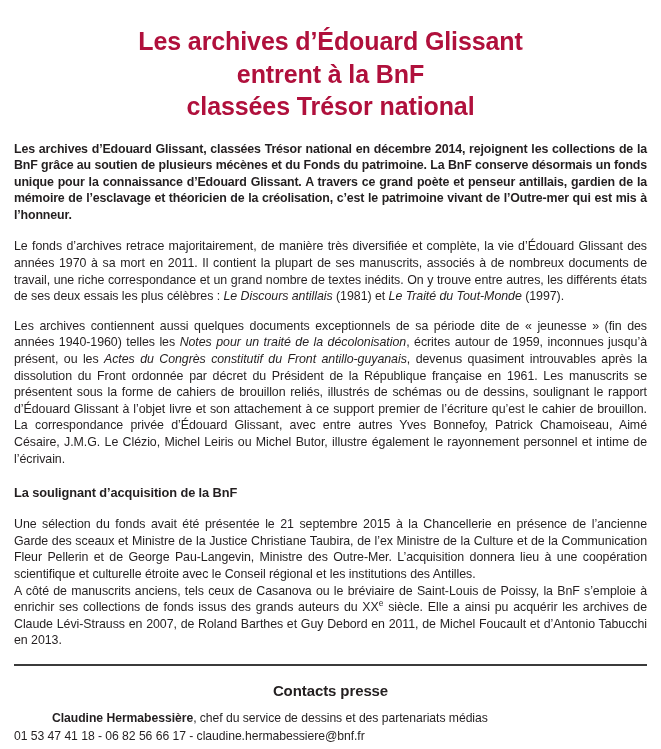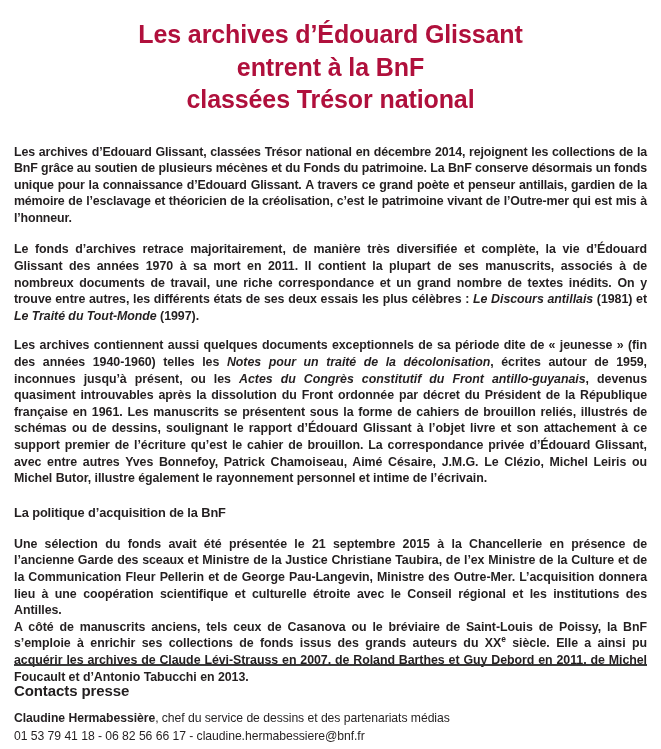--- a/index.html
+++ b/index.html
@@ -13,50 +13,49 @@
     overflow: hidden;
     font-family: "Liberation Sans", sans-serif;
     color: #231f20;
     -webkit-font-smoothing: antialiased;
   }
 
   .page {
     width: 661px;
     height: 749px;
     box-sizing: border-box;
-    padding: 7px 14px;
+    padding: 14px 14px;
     position: relative;
   }
 
   
   .doc-title {
     color: #b0103c;
     font-weight: bold;
     font-size: 25px;
     line-height: 1.30;
     text-align: center;
     letter-spacing: -0.1px;
     margin: 0;
     padding-top: 11px;
   }
   .doc-title .tline { display: block; }
 
   
   .body-block {
-    margin-top: 28px;
+    margin-top: 18px;
   }
 
   p.para {
     margin: 0;
     font-size: 12.4px;
     line-height: 16.6px;
     text-align: justify;
     text-justify: inter-word;
     letter-spacing: -0.05px;
-    font-weight: bold;
   }
 
   p.lead {
     font-weight: bold;
     letter-spacing: -0.15px;
   }
 
   p.gap {
     margin-top: 15px;
   }
@@ -99,59 +98,60 @@
     height: 0;
     border-top: 2px solid #3b3b3b;
     margin: 0 0 16px 0;
   }
   h3.contacts-title {
     margin: 0 0 11px 0;
     font-size: 15px;
     line-height: 17px;
     font-weight: bold;
     letter-spacing: -0.1px;
+    text-align: center;
   }
   .contact-line {
     font-size: 12.2px;
     line-height: 17.5px;
     letter-spacing: -0.05px;
     white-space: nowrap;
   }
-  .contact-line b { font-weight: bold; }
+  .contact-line b { font-weight: bold; margin-left: 38px; }
 </style>
 </head>
 <body>
 
 <div class="page">
 
   <h1 class="doc-title">
     <span class="tline">Les archives d’Édouard Glissant</span>
     <span class="tline">entrent à la BnF</span>
     <span class="tline">classées Trésor national</span>
   </h1>
 
   <div class="body-block">
 
     <p class="para lead">Les archives d’Edouard Glissant, classées Trésor national en décembre 2014, rejoignent les collections de la BnF grâce au soutien de plusieurs mécènes et du Fonds du patrimoine. La BnF conserve désormais un fonds unique pour la connaissance d’Edouard Glissant. A travers ce grand poète et penseur antillais, gardien de la mémoire de l’esclavage et théoricien de la créolisation, c’est le patrimoine vivant de l’Outre-mer qui est mis à l’honneur.</p>
 
     <p class="para gap"><span>Le fonds d’archives retrace majoritairement, de manière très diversifiée et complète, la vie d’Édouard Glissant des années 1970 à sa mort en 2011. Il contient la plupart de ses manuscrits, associés à de nombreux documents de travail, une riche correspondance et un grand nombre de textes inédits. On y trouve entre autres, les différents états de ses deux essais les plus célèbres : </span><em class="title-it">Le Discours antillais</em><span> (1981) et </span><em class="title-it">Le Traité du Tout-Monde</em><span> (1997).</span></p>
 
     <p class="para gap-sm"><span>Les archives contiennent aussi quelques documents exceptionnels de sa période dite de « jeunesse » (fin des années 1940-1960) telles les </span><em class="title-it">Notes pour un traité de la décolonisation</em><span>, écrites autour de 1959, inconnues jusqu’à présent, ou les </span><em class="title-it">Actes du Congrès constitutif du Front antillo-guyanais</em><span>, devenus quasiment introuvables après la dissolution du Front ordonnée par décret du Président de la République française en 1961. Les manuscrits se présentent sous la forme de cahiers de brouillon reliés, illustrés de schémas ou de dessins, soulignant le rapport d’Édouard Glissant à l’objet livre et son attachement à ce support premier de l’écriture qu’est le cahier de brouillon. La correspondance privée d’Édouard Glissant, avec entre autres Yves Bonnefoy, Patrick Chamoiseau, Aimé Césaire, J.M.G. Le Clézio, Michel Leiris ou Michel Butor, illustre également le rayonnement personnel et intime de l’écrivain.</span></p>
 
-    <h2 class="subhead">La politique d’acquisition de la BnF</h2>
+    <h2 class="subhead">La soulignant d’acquisition de la BnF</h2>
 
     <p class="para gap">Une sélection du fonds avait été présentée le 21 septembre 2015 à la Chancellerie en présence de l’ancienne Garde des sceaux et Ministre de la Justice Christiane Taubira, de l’ex Ministre de la Culture et de la Communication Fleur Pellerin et de George Pau-Langevin, Ministre des Outre-Mer. L’acquisition donnera lieu à une coopération scientifique et culturelle étroite avec le Conseil régional et les institutions des Antilles.</p>
 
     <p class="para tight"><span>A côté de manuscrits anciens, tels ceux de Casanova ou le bréviaire de Saint-Louis de Poissy, la BnF s’emploie à enrichir ses collections de fonds issus des grands auteurs du XX</span><sup class="ord">e</sup><span> siècle. Elle a ainsi pu acquérir les archives de Claude Lévi-Strauss en 2007, de Roland Barthes et Guy Debord en 2011, de Michel Foucault et d’Antonio Tabucchi en 2013.</span></p>
 
   </div>
 
   <div class="contacts">
     <div class="rule"></div>
     <h3 class="contacts-title">Contacts presse</h3>
 
     <div class="contact-line"><b>Claudine Hermabessière</b><span>, chef du service de dessins et des partenariats médias</span></div>
 
-    <div class="contact-line">01 53 79 41 18 - 06 82 56 66 17 - claudine.hermabessiere@bnf.fr</div>
+    <div class="contact-line">01 53 47 41 18 - 06 82 56 66 17 - claudine.hermabessiere@bnf.fr</div>
 
   </div>
 
 </div>
 
 </body></html>

